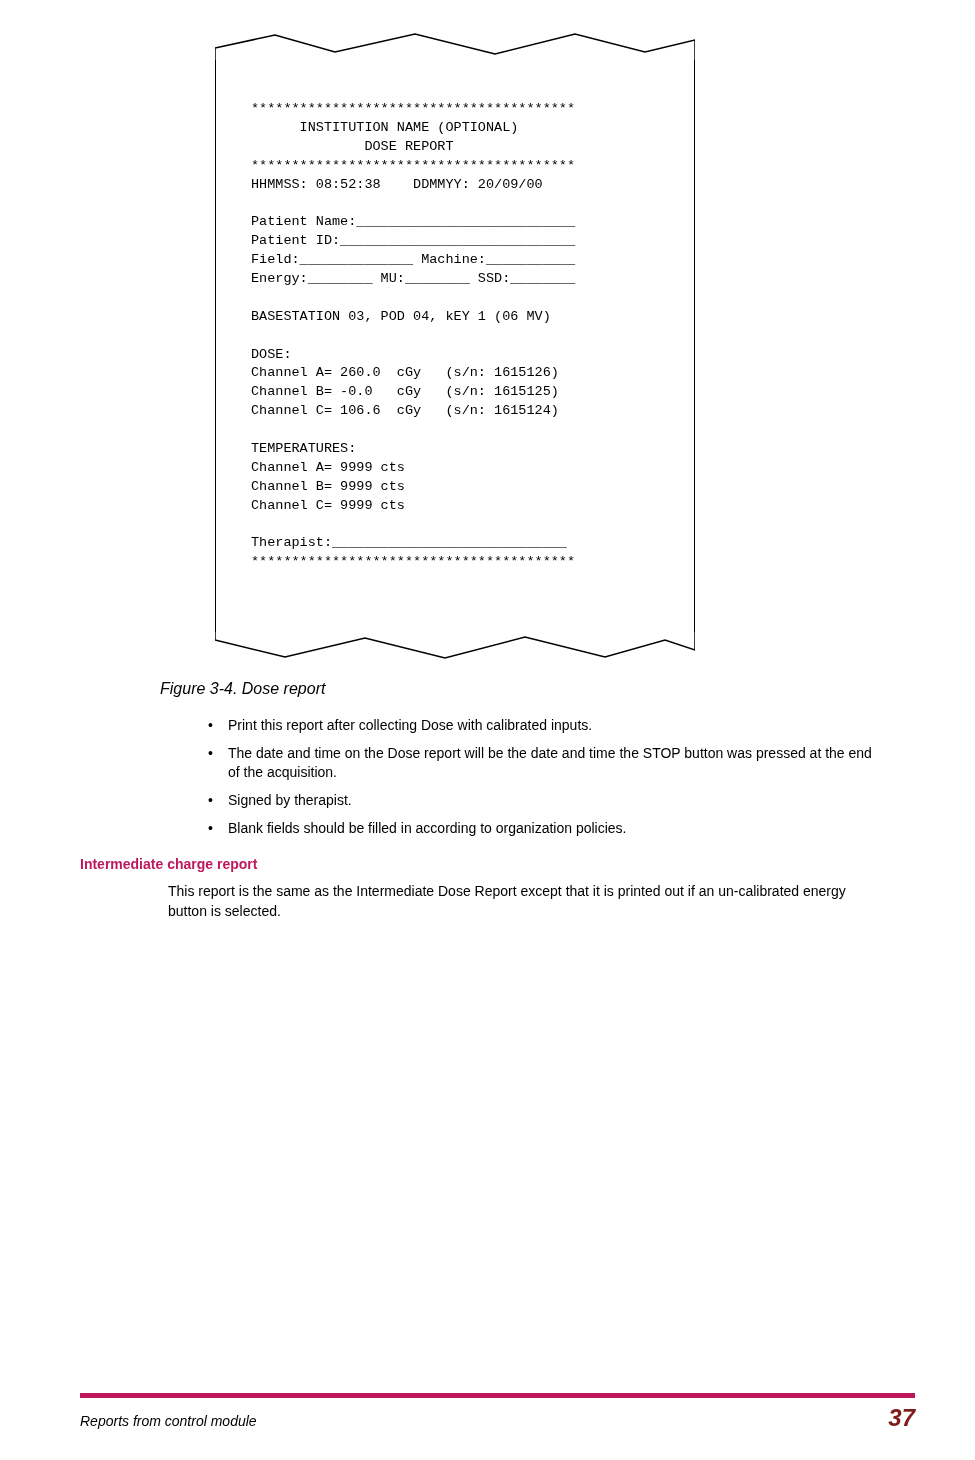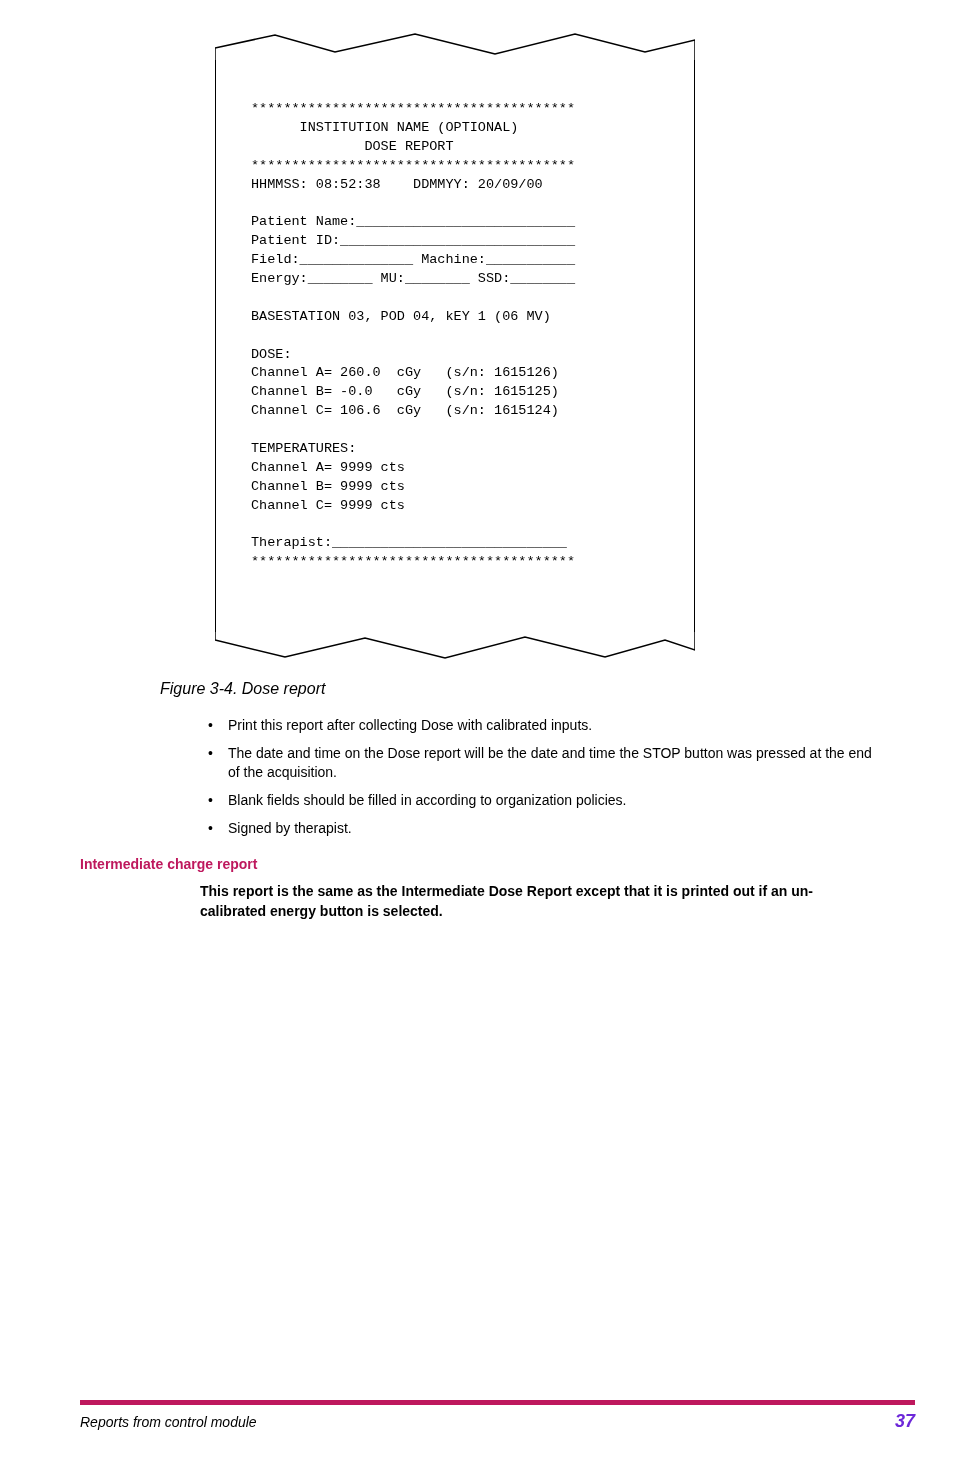--- a/index.html
+++ b/index.html
@@ -71,47 +71,46 @@
     }
     .section-heading {
       color: #be185d;
       font-weight: bold;
       font-size: 14px;
       margin: 10px 0 10px 0;
       font-family: Arial, Helvetica, sans-serif;
       margin-left: 0px;
     }
     .section-para {
-      margin-left: 120px;
+      margin-left: 88px;
       margin-right: 20px;
       line-height: 1.4;
       font-size: 14px;
-      font-weight: bold;
     }
     .footer {
       position: absolute;
       bottom: 28px;
       left: 0;
       right: 0;
       border-top: 5px solid #be185d;
       padding-top: 6px;
       display: flex;
       justify-content: space-between;
       align-items: baseline;
       margin: 0 60px 0 80px;
     }
     .footer-title {
       font-style: italic;
       font-size: 14px;
       color: #000;
     }
     .footer-page {
-      color: #6d28d9;
+      color: #7f1d1d;
       font-weight: bold;
-      font-size: 18px;
+      font-size: 24px;
       font-style: italic;
     }
   </style>
 </head>
 <body>
 
 <div class="page">
   <div class="receipt-container">
     <div class="torn-edge-top">
       <svg viewBox="0 0 480 30" preserveAspectRatio="none">
@@ -149,22 +148,22 @@
       </svg>
     </div>
   </div>
 
   <div class="figure-caption">Figure 3-4. Dose report</div>
 
   <div class="body-text">
     <ul class="bullet-list">
       <li>Print this report after collecting Dose with calibrated inputs.</li>
       <li>The date and time on the Dose report will be the date and time the STOP button was pressed at the end of the acquisition.</li>
+      <li>Signed by therapist.</li>
       <li>Blank fields should be filled in according to organization policies.</li>
-      <li>Signed by therapist.</li>
     </ul>
   </div>
 
   <div class="section-heading">Intermediate charge report</div>
   <div class="section-para">This report is the same as the Intermediate Dose Report except that it is printed out if an un-calibrated energy button is selected.</div>
 </div>
 
 <div class="footer">
   <span class="footer-title">Reports from control module</span>
   <span class="footer-page">37</span>

